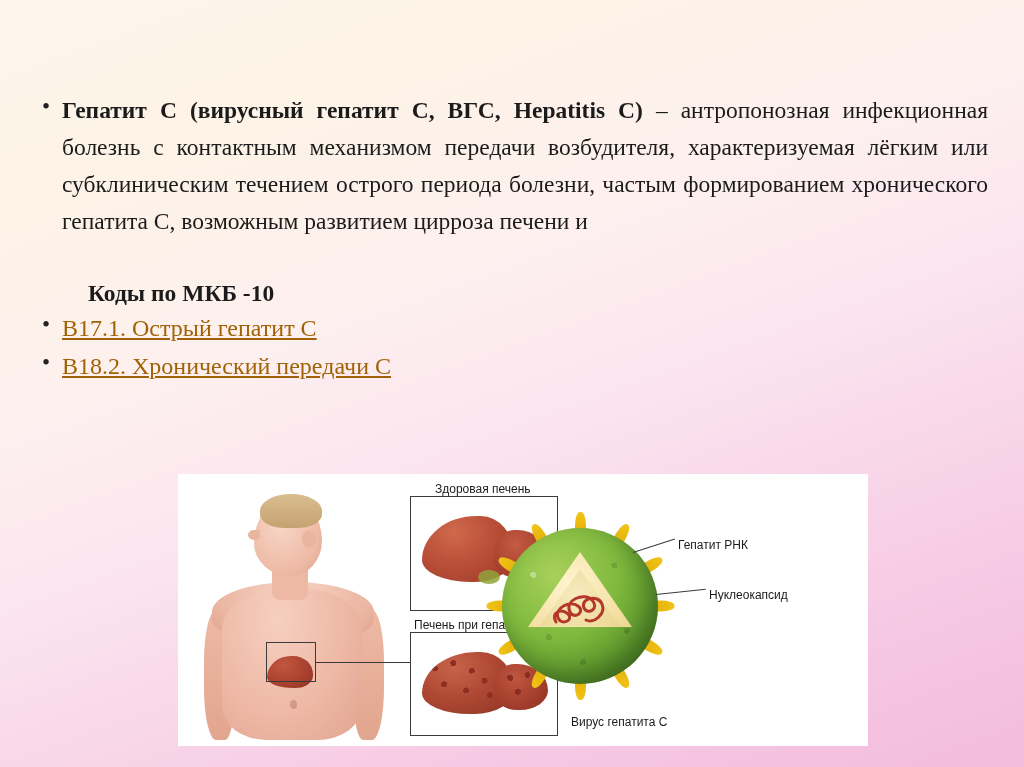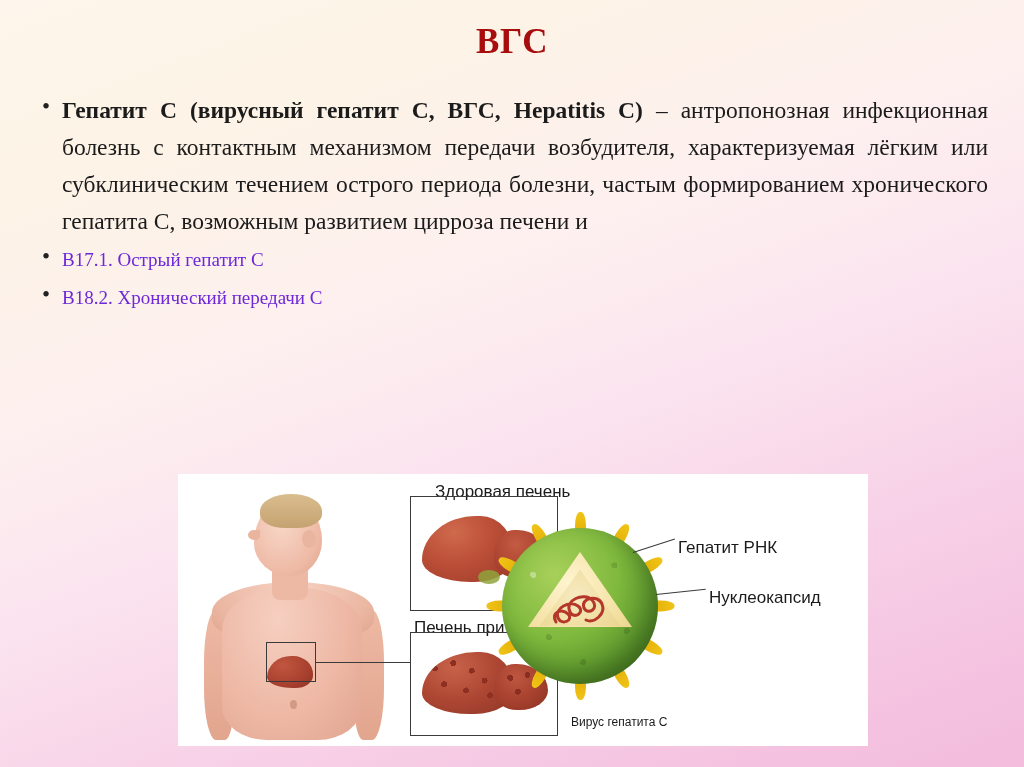--- a/index.html
+++ b/index.html
@@ -77,41 +77,42 @@
   }
   .codes-heading {
     margin-top: 36px;
     margin-left: 52px;
     font-size: 23.5px;
     font-weight: bold;
     color: #1b1b1b;
     line-height: 34px;
   }
   .code-line {
-    font-size: 19px;
+    font-size: 24px;
     line-height: 36px;
-    color: #6d28d9;
+    color: #a16207;
+    text-decoration: underline;
   }
   .figure {
     position: absolute;
     left: 178px;
     top: 474px;
     width: 690px;
     height: 272px;
     background: #ffffff;
     overflow: hidden;
   }
   .fig-inner {
     position: absolute;
     inset: 0;
   }
   .cap {
     position: absolute;
     font-family: "Liberation Sans", sans-serif;
-    font-size: 17px;
+    font-size: 12px;
     color: #1b1b1b;
     white-space: nowrap;
   }
   .cap-healthy { left: 257px; top: 8px; }
   .cap-hep { left: 236px; top: 144px; }
   .cap-rna { left: 500px; top: 64px; }
   .cap-nucleo { left: 531px; top: 114px; }
   .cap-virus { left: 393px; top: 241px; font-size: 12px; }
 
   .box {
@@ -388,31 +389,31 @@
     top: 70px;
     width: 64px;
     height: 54px;
   }
 </style>
 </head>
 <body>
 
 <div class="slide">
 
-  <div class="title">ВГС</div>
 
   <div class="body-block">
 
     <div class="bullet-row">
       <div class="bullet-dot">•</div>
       <div class="bullet-text para1">
         <b>Гепатит С (вирусный гепатит С, ВГС, Hepatitis С)</b><span> – антропонозная инфекционная болезнь с контактным механизмом передачи возбудителя, характеризуемая лёгким или субклиническим течением острого периода болезни, частым формированием хронического гепатита С, возможным развитием цирроза печени и</span>
       </div>
     </div>
 
+    <div class="codes-heading">Коды по МКБ -10</div>
 
     <div class="bullet-row">
       <div class="bullet-dot">•</div>
       <div class="bullet-text code-line">В17.1. Острый гепатит С</div>
     </div>
 
     <div class="bullet-row">
       <div class="bullet-dot">•</div>
       <div class="bullet-text code-line">В18.2. Хронический передачи С</div>
     </div>

